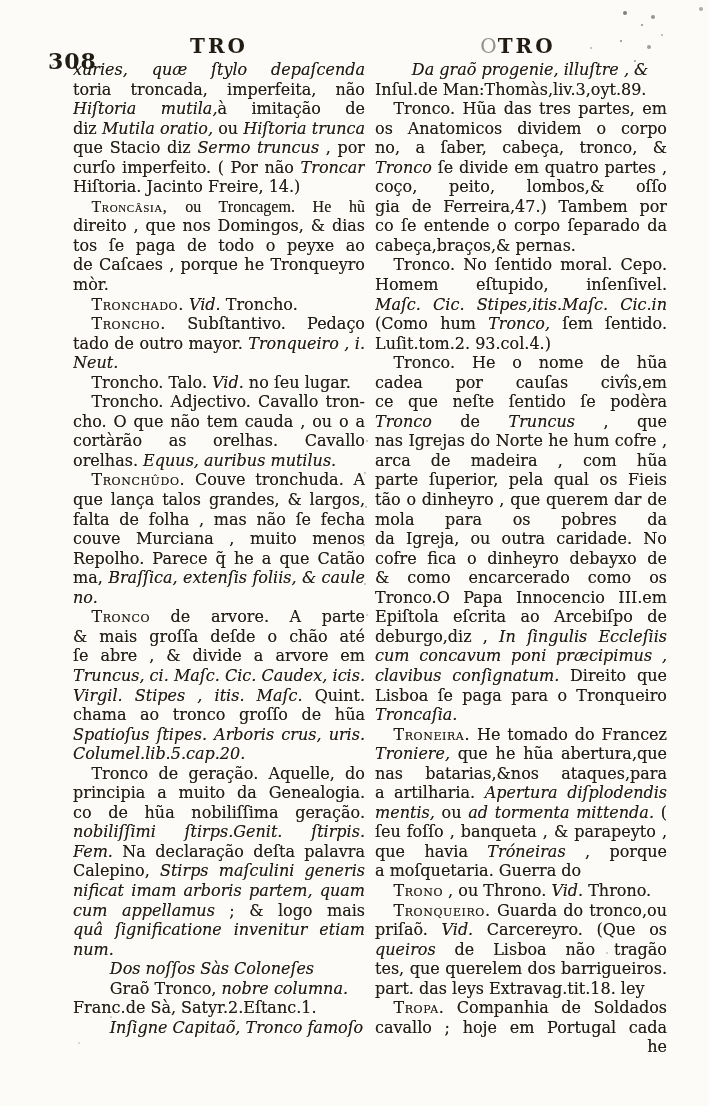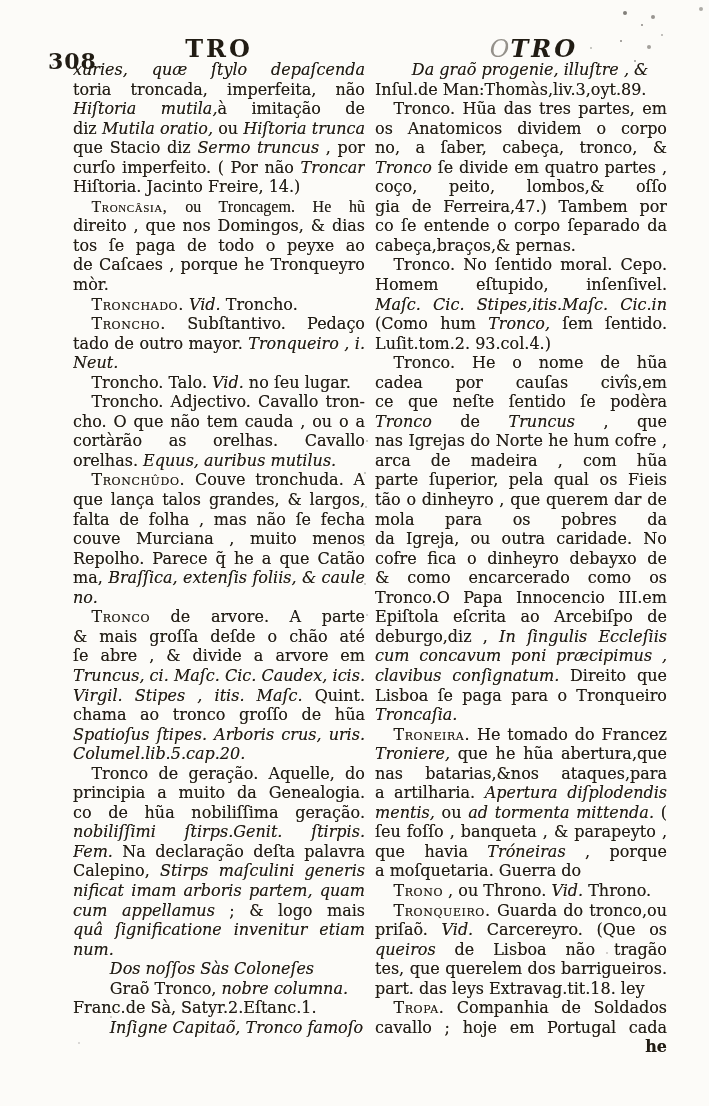--- a/index.html
+++ b/index.html
@@ -10,41 +10,41 @@
     font-family:"DejaVu Serif", serif;
   }
   .page{position:absolute;inset:0;}
   
   .pageno{
     position:absolute;left:48px;top:48px;
     font-size:22px;font-weight:700;letter-spacing:1px;
   }
   .rhead{
     position:absolute;top:34px;width:292px;text-align:center;
-    font-size:24px;font-weight:700;letter-spacing:3px;
+    font-size:20px;font-weight:700;letter-spacing:3px;
   }
   #rhead-left{left:73px;}
-  #rhead-right{left:388px;font-style:italic;}
+  #rhead-right{left:372px;}
   .ghost-o{
     font-weight:400;color:rgba(45,40,30,.5);margin-right:1px;letter-spacing:0;
   }
   
   .col{
     position:absolute;top:60px;width:292px;
     font-size:16px;line-height:19.55px;
     text-shadow:0 0 .4px rgba(33,28,20,.55);
   }
   #col-left{left:73px;}
   #col-right{left:375px;}
   .line{
     height:19.55px;overflow:hidden;
     text-align:justify;text-align-last:justify;
   }
   .line.nj{text-align:left;text-align-last:left;}
-  .line.ar{text-align:left;text-align-last:right;font-weight:bold;}
+  .line.ar{text-align:left;text-align-last:right;}
   .it{font-style:italic;}
   .sc{font-variant:small-caps;letter-spacing:.6px;}
   
   .speck{
     position:absolute;left:0;top:0;width:2px;height:2px;border-radius:50%;
     background:transparent;
     box-shadow:
       624px 12px 0 1px rgba(30,25,18,.55),
       641px 24px 0 0 rgba(30,25,18,.5),
       652px 16px 0 1px rgba(30,25,18,.45),

